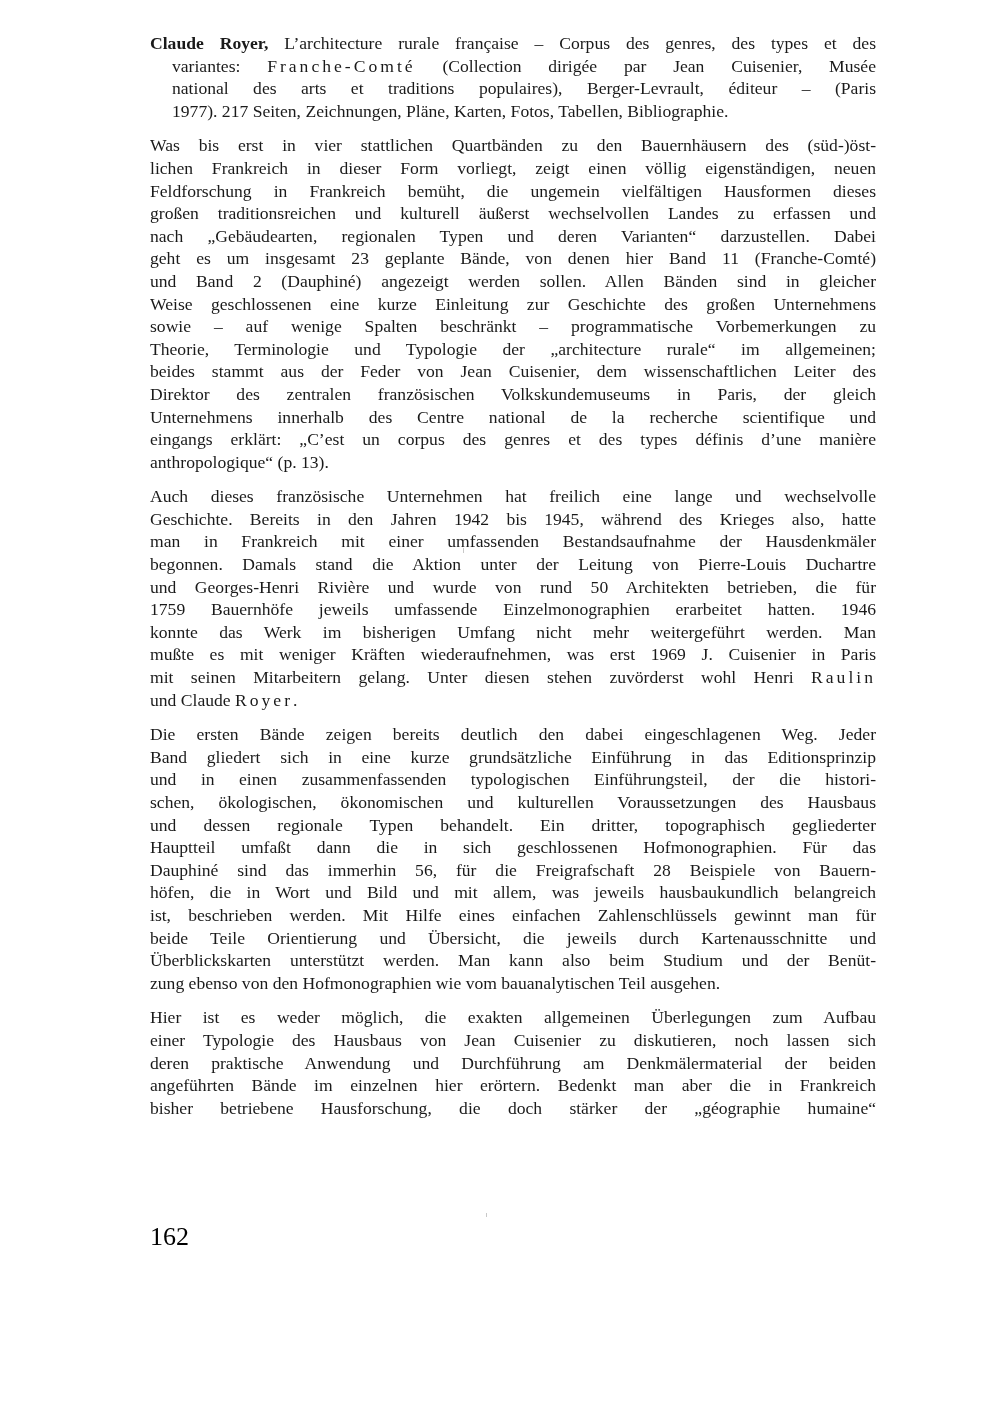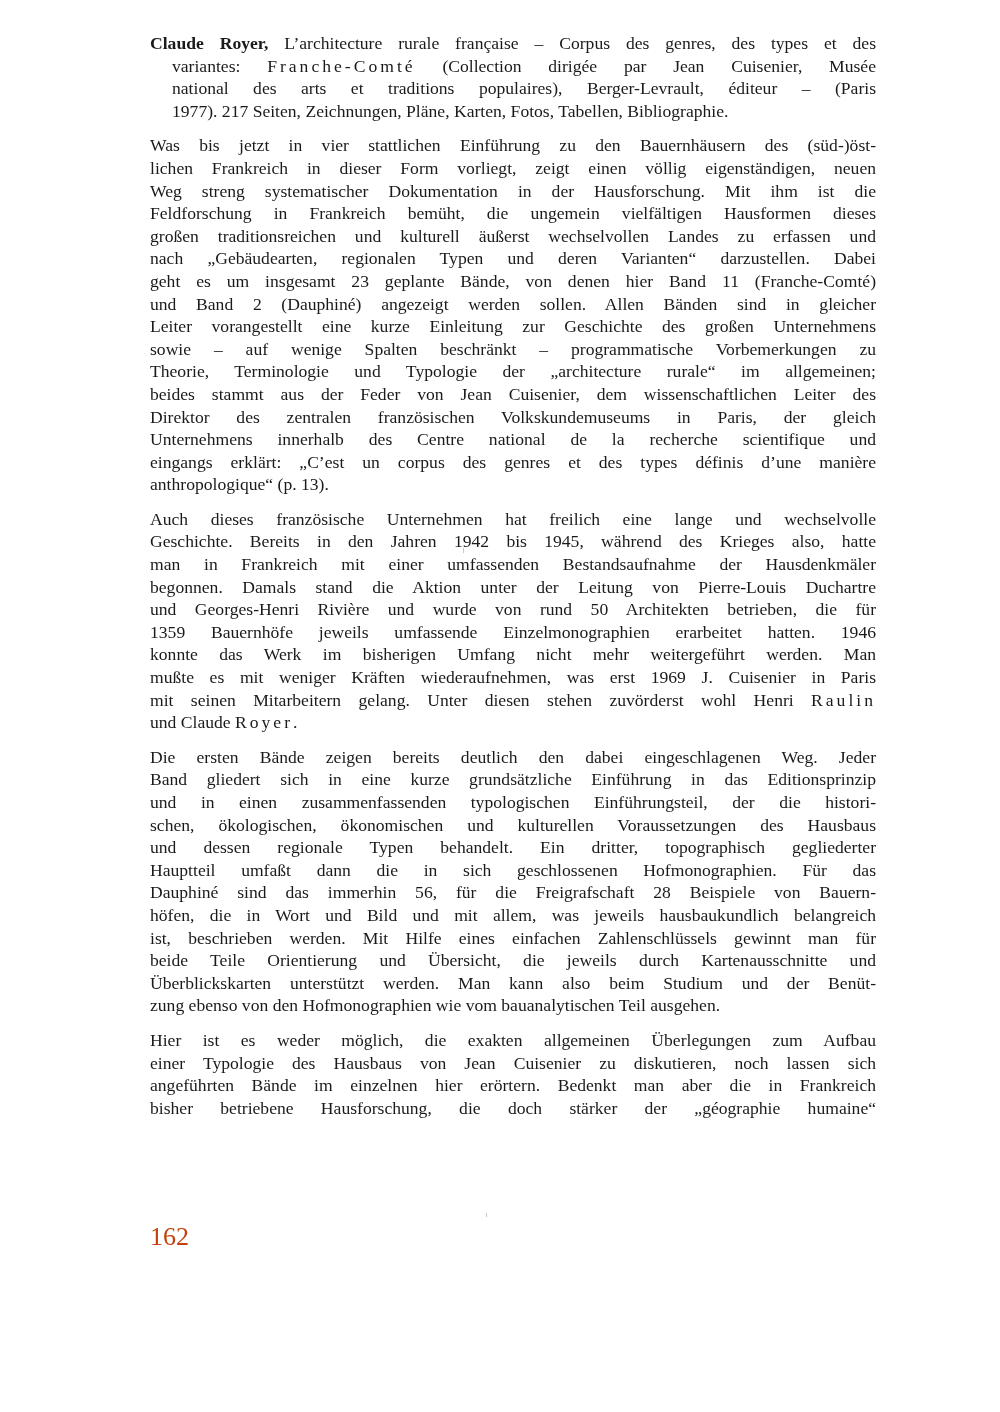--- a/index.html
+++ b/index.html
@@ -16,68 +16,67 @@
     }
     .line.last { text-align-last: left; }
     .ref .line.cont { padding-left: 22px; }
     .ref { margin-top: 0; }
     .gap { height: 12px; }
     .bold { font-weight: bold; }
     .spaced { letter-spacing: 3px; }
     .page-number {
       position: absolute; left: 150px; top: 1222px;
       font-family: "Liberation Serif", "DejaVu Serif", serif;
-      font-size: 26px; color: #c2410c;
+      font-size: 26px; color: #000000;
     }
     .tick {
       position: absolute; width: 1px; background: #c8c8c8;
     }
   </style>
 </head>
 <body>
 
 <div class="page">
 
   <div class="para ref">
     <span class="line"><span class="bold">Claude Royer,</span><span> L’architecture rurale française – Corpus des genres, des types et des</span></span>
     <span class="line cont"><span>variantes: </span><span class="spaced">Franche-Comté</span><span> (Collection dirigée par Jean Cuisenier, Musée</span></span>
     <span class="line cont">national des arts et traditions populaires), Berger-Levrault, éditeur – (Paris</span>
     <span class="line cont last">1977). 217 Seiten, Zeichnungen, Pläne, Karten, Fotos, Tabellen, Bibliographie.</span>
   </div>
 
   <div class="gap"></div>
 
   <div class="para body-para">
-    <span class="line">Was bis jetzt in vier stattlichen Einführung zu den Bauernhäusern des (süd-)öst-</span>
+    <span class="line">Was bis erst in vier stattlichen Quartbänden zu den Bauernhäusern des (süd-)öst-</span>
     <span class="line">lichen Frankreich in dieser Form vorliegt, zeigt einen völlig eigenständigen, neuen</span>
-    <span class="line">Weg streng systematischer Dokumentation in der Hausforschung. Mit ihm ist die</span>
     <span class="line">Feldforschung in Frankreich bemüht, die ungemein vielfältigen Hausformen dieses</span>
     <span class="line">großen traditionsreichen und kulturell äußerst wechselvollen Landes zu erfassen und</span>
     <span class="line">nach „Gebäudearten, regionalen Typen und deren Varianten“ darzustellen. Dabei</span>
     <span class="line">geht es um insgesamt 23 geplante Bände, von denen hier Band 11 (Franche-Comté)</span>
     <span class="line">und Band 2 (Dauphiné) angezeigt werden sollen. Allen Bänden sind in gleicher</span>
-    <span class="line">Leiter vorangestellt eine kurze Einleitung zur Geschichte des großen Unternehmens</span>
+    <span class="line">Weise geschlossenen eine kurze Einleitung zur Geschichte des großen Unternehmens</span>
     <span class="line">sowie – auf wenige Spalten beschränkt – programmatische Vorbemerkungen zu</span>
     <span class="line">Theorie, Terminologie und Typologie der „architecture rurale“ im allgemeinen;</span>
     <span class="line">beides stammt aus der Feder von Jean Cuisenier, dem wissenschaftlichen Leiter des</span>
     <span class="line">Direktor des zentralen französischen Volkskundemuseums in Paris, der gleich</span>
     <span class="line">Unternehmens innerhalb des Centre national de la recherche scientifique und</span>
     <span class="line">eingangs erklärt: „C’est un corpus des genres et des types définis d’une manière</span>
     <span class="line last">anthropologique“ (p. 13).</span>
   </div>
 
   <div class="gap"></div>
 
   <div class="para body-para">
     <span class="line">Auch dieses französische Unternehmen hat freilich eine lange und wechselvolle</span>
     <span class="line">Geschichte. Bereits in den Jahren 1942 bis 1945, während des Krieges also, hatte</span>
     <span class="line">man in Frankreich mit einer umfassenden Bestandsaufnahme der Hausdenkmäler</span>
     <span class="line">begonnen. Damals stand die Aktion unter der Leitung von Pierre-Louis Duchartre</span>
     <span class="line">und Georges-Henri Rivière und wurde von rund 50 Architekten betrieben, die für</span>
-    <span class="line">1359 Bauernhöfe jeweils umfassende Einzelmonographien erarbeitet hatten. 1946</span>
+    <span class="line">1759 Bauernhöfe jeweils umfassende Einzelmonographien erarbeitet hatten. 1946</span>
     <span class="line">konnte das Werk im bisherigen Umfang nicht mehr weitergeführt werden. Man</span>
     <span class="line">mußte es mit weniger Kräften wiederaufnehmen, was erst 1969 J. Cuisenier in Paris</span>
     <span class="line"><span>mit seinen Mitarbeitern gelang. Unter diesen stehen zuvörderst wohl Henri </span><span class="spaced">Raulin</span></span>
     <span class="line last"><span>und Claude </span><span class="spaced">Royer</span><span>.</span></span>
   </div>
 
   <div class="gap"></div>
 
   <div class="para body-para">
     <span class="line">Die ersten Bände zeigen bereits deutlich den dabei eingeschlagenen Weg. Jeder</span>
@@ -92,20 +91,21 @@
     <span class="line">beide Teile Orientierung und Übersicht, die jeweils durch Kartenausschnitte und</span>
     <span class="line">Überblickskarten unterstützt werden. Man kann also beim Studium und der Benüt-</span>
     <span class="line last">zung ebenso von den Hofmonographien wie vom bauanalytischen Teil ausgehen.</span>
   </div>
 
   <div class="gap"></div>
 
   <div class="para body-para">
     <span class="line">Hier ist es weder möglich, die exakten allgemeinen Überlegungen zum Aufbau</span>
     <span class="line">einer Typologie des Hausbaus von Jean Cuisenier zu diskutieren, noch lassen sich</span>
+    <span class="line">deren praktische Anwendung und Durchführung am Denkmälermaterial der beiden</span>
     <span class="line">angeführten Bände im einzelnen hier erörtern. Bedenkt man aber die in Frankreich</span>
     <span class="line">bisher betriebene Hausforschung, die doch stärker der „géographie humaine“</span>
   </div>
 </div>
 
 <div class="tick" style="left:463px; top:548px; height:5px;"></div>
 <div class="tick" style="left:486px; top:1213px; height:4px;"></div>
 
 <div class="page-number">162</div>
 

